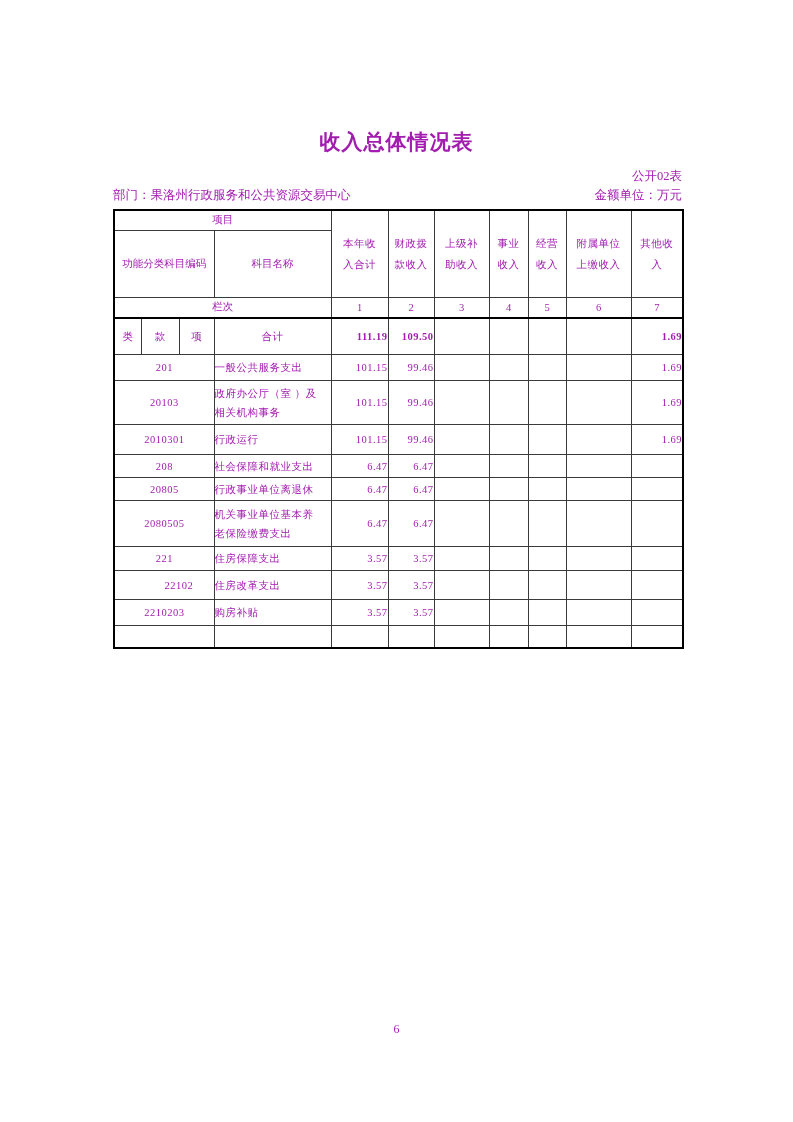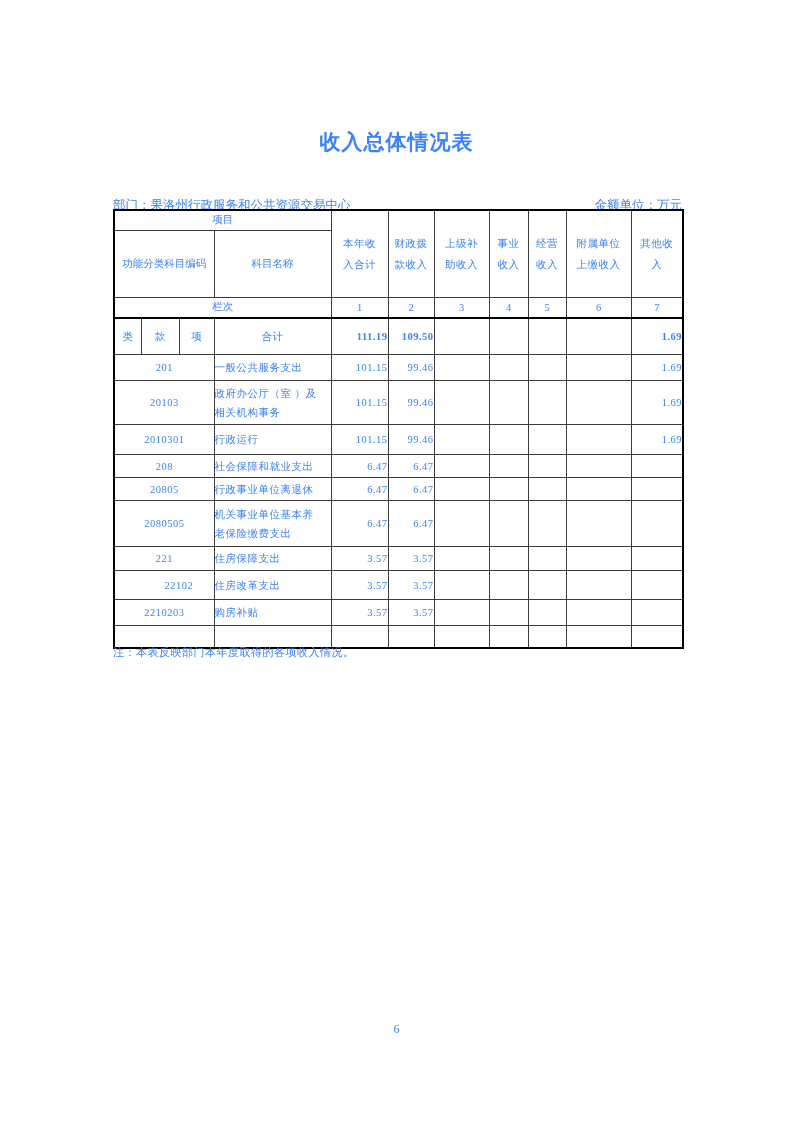--- a/index.html
+++ b/index.html
@@ -1,30 +1,30 @@
 <!DOCTYPE html>
 <html><head>
 <meta charset="utf-8">
 <style>
   html,body { margin:0; padding:0; background:#ffffff; }
   .page {
     position:relative; width:793px; height:1122px; background:#fff;
-    font-family:"Liberation Serif", serif; color:#3b82f6; overflow:hidden;
+    font-family:"Liberation Serif", serif; color:#a21caf; overflow:hidden;
   }
   .title {
     position:absolute; top:128px; left:0; width:100%;
     text-align:center; font-size:21px; font-weight:bold; letter-spacing:1px;
     font-family:"Liberation Sans", sans-serif;
   }
   .table-code {
     position:absolute; top:168px; left:113px; width:569px;
     text-align:right; font-size:12.5px;
   }
   .dept-row {
-    position:absolute; top:197px; left:113px; width:569px;
+    position:absolute; top:187px; left:113px; width:569px;
     display:flex; justify-content:space-between; font-size:12.5px;
   }
   table.main {
     position:absolute; top:209px; left:113px; width:569px;
     border-collapse:collapse; table-layout:fixed;
     border:2px solid #000;
   }
   table.main td {
     border:1px solid #3a3a3a; font-size:10.5px; padding:0;
     vertical-align:middle; overflow:hidden;
@@ -60,20 +60,21 @@
     text-align:center; font-size:12px;
   }
 </style>
 </head>
 <body>
 
 <div class="page">
 
   <div class="title">收入总体情况表</div>
 
+  <div class="table-code">公开02表</div>
 
   <div class="dept-row">
     <span>部门：果洛州行政服务和公共资源交易中心</span>
     <span>金额单位：万元</span>
   </div>
 
   <table class="main">
     <colgroup>
       <col style="width:27px">
         <col style="width:38px">
@@ -242,17 +243,16 @@
           <td class="val"></td>
           <td class="val"></td>
           <td class="val"></td>
           <td class="val"></td>
           <td class="val"></td>
           <td class="val"></td>
         </tr>
       </tbody>
   </table>
 
-  <div class="note">注：本表反映部门本年度取得的各项收入情况。</div>
 
   <div class="pageno">6</div>
 
 </div>
 
 </body></html>

